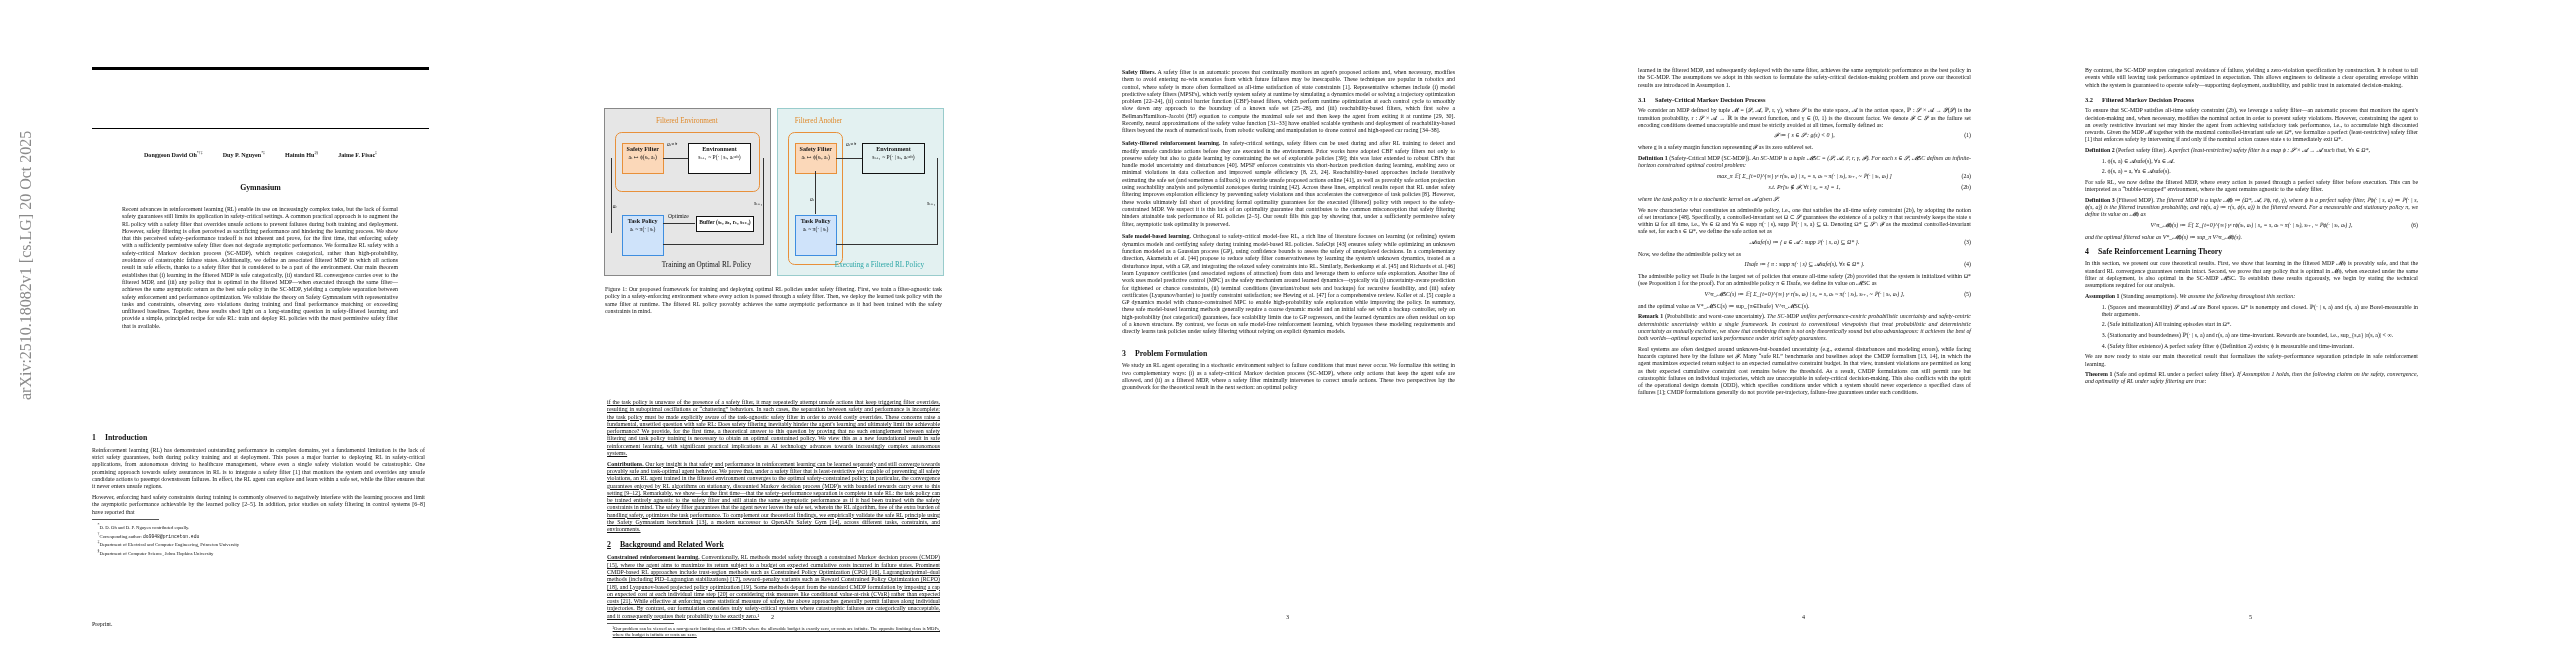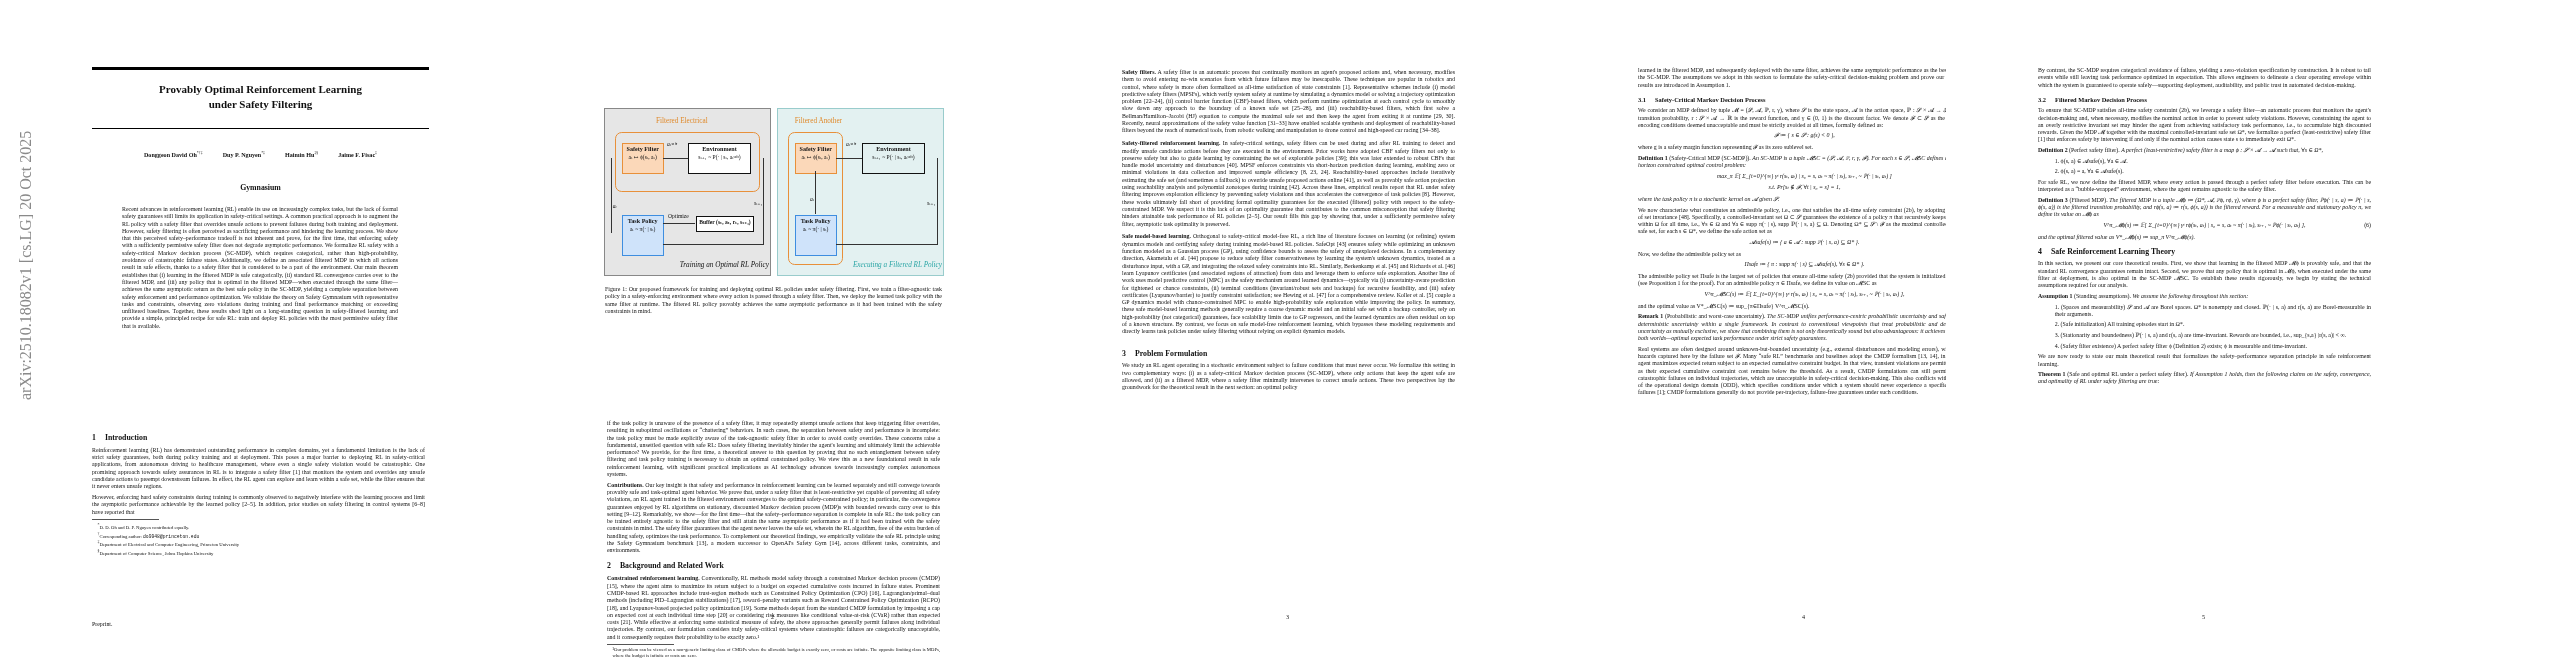--- a/index.html
+++ b/index.html
@@ -35,38 +35,34 @@
   .panel.left { left:0; background:#e6e6e6; }
   .panel.right { left:173px; background:#e3f1f1; border-color:#9cc; }
   .pnl-title { position:absolute; top:7.8px; font-size:7.2px; color:#e08a2b; }
   .orange-frame { position:absolute; border:1.1px solid #e8903a; border-radius:6.7px; }
   .box { position:absolute; border:1.1px solid #111; font-size:5.6px; text-align:center; line-height:7.8px; padding-top:2.2px; }
   .box.sf { background:#fbd8b9; border-color:#e8903a; }
   .box.tp { background:#cfe3fa; border-color:#3e8ee0; }
   .box.env { background:#fff; }
   .panel.right .box.env { background:#e3f1f1; }
   .box .t { font-weight:bold; font-size:6.1px; }
-  .pnl-caption { position:absolute; bottom:5.6px; right:1px; font-style:italic; font-size:7.2px; }
+  .pnl-caption { position:absolute; bottom:5.6px; right:19px; font-size:7.2px; }
   .arrow-h { position:absolute; height:0.8px; background:#333; }
   .arrow-v { position:absolute; width:0.8px; background:#333; }
   .lbl { position:absolute; font-size:5.6px; font-style:italic; }
   .figcap { position:absolute; left:90px; top:286px; width:337px; font-size:5.9px; line-height:7.3px; text-align:justify; }
 </style>
 </head>
 <body>
 
 <div class="page" style="left:0;">
   <div class="arxiv">
       <span>arXiv:2510.18082v1  [cs.LG]  20 Oct 2025</span>
     </div>
   <div class="toprule"></div>
-  <div class="title">
-    <div>Provably Optimal Reinforcement Learning</div>
-    <div>under Safety Filtering</div>
-  </div>
   <div class="botrule"></div>
   <div class="authors">
     <span><span>Donggeon David Oh</span><sup>*†‡</sup></span>
     <span><span>Duy P. Nguyen</span><sup>*‡</sup></span>
     <span><span>Haimin Hu</span><sup>‡§</sup></span>
     <span><span>Jaime F. Fisac</span><sup>‡</sup></span>
   </div>
   <div class="abs-h">Gymnasium</div>
   <div class="abstract">Recent advances in reinforcement learning (RL) enable its use on increasingly complex tasks, but the lack of formal safety guarantees still limits its application in safety-critical settings. A common practical approach is to augment the RL policy with a safety filter that overrides unsafe actions to prevent failures during both training and deployment. However, safety filtering is often perceived as sacrificing performance and hindering the learning process. We show that this perceived safety–performance tradeoff is not inherent and prove, for the first time, that enforcing safety with a sufficiently permissive safety filter does not degrade asymptotic performance. We formalize RL safety with a safety-critical Markov decision process (SC-MDP), which requires categorical, rather than high-probability, avoidance of catastrophic failure states. Additionally, we define an associated filtered MDP in which all actions result in safe effects, thanks to a safety filter that is considered to be a part of the environment. Our main theorem establishes that (i) learning in the filtered MDP is safe categorically, (ii) standard RL convergence carries over to the filtered MDP, and (iii) any policy that is optimal in the filtered MDP—when executed through the same filter—achieves the same asymptotic return as the best safe policy in the SC-MDP, yielding a complete separation between safety enforcement and performance optimization. We validate the theory on Safety Gymnasium with representative tasks and constraints, observing zero violations during training and final performance matching or exceeding unfiltered baselines. Together, these results shed light on a long-standing question in safety-filtered learning and provide a simple, principled recipe for safe RL: train and deploy RL policies with the most permissive safety filter that is available.</div>
 
@@ -80,21 +76,21 @@
     <div class="fn"><sup>‡</sup><span>Department of Electrical and Computer Engineering, Princeton University</span></div>
     <div class="fn"><sup>§</sup><span>Department of Computer Science, Johns Hopkins University</span></div>
   </div>
   <div class="preprint">Preprint.</div>
 </div>
 
 <div class="page" style="left:515px;">
   <div class="figure">
 
     <div class="panel left">
-      <div class="pnl-title" style="left:51px;">Filtered Electrical</div>
+      <div class="pnl-title" style="left:51px;">Filtered Environment</div>
       <div class="orange-frame" style="left:10px; top:23px; width:143px; height:58px;"></div>
       <div class="box sf" style="left:16.7px; top:34px; width:40px; height:27px;">
         <div class="t">Safety Filter</div>
         <div>aₜ ↦ ϕ(sₜ, aₜ)</div>
       </div>
       <div class="lbl" style="left:62px; top:32px;">aₜˢᵃᶠᵉ</div>
       <div class="arrow-h" style="left:58px; top:49px; width:24.5px;"></div>
       <div class="box env" style="left:83px; top:34px; width:61px; height:27px;">
         <div class="t">Environment</div>
         <div>sₜ₊₁ ~ P(· | sₜ, aₜˢᵃᶠᵉ)</div>
@@ -134,21 +130,21 @@
         <div class="t">Task Policy</div>
         <div>aₜ ~ π(· | sₜ)</div>
       </div>
       <div class="arrow-h" style="left:58px; top:135px; width:101px;"></div>
       <div class="arrow-v" style="left:159px; top:49px; height:87px;"></div>
       <div class="pnl-caption" style="color:#2aa5a5;margin-left:28px;">Executing a Filtered RL Policy</div>
     </div>
   </div>
   <div class="figcap">Figure 1: Our proposed framework for training and deploying optimal RL policies under safety filtering. First, we train a filter-agnostic task policy in a safety-enforcing environment where every action is passed through a safety filter. Then, we deploy the learned task policy with the same filter at runtime. The filtered RL policy provably achieves the same asymptotic performance as it had been trained with the safety constraints in mind.</div>
 
-  <div class="col" style="top:420px;">
+  <div class="col" style="top:399px;text-decoration:underline;">
     <p>if the task policy is unaware of the presence of a safety filter, it may repeatedly attempt unsafe actions that keep triggering filter overrides, resulting in suboptimal oscillations or “chattering” behaviors. In such cases, the separation between safety and performance is incomplete: the task policy must be made explicitly aware of the task-agnostic safety filter in order to avoid costly overrides. These concerns raise a fundamental, unsettled question with safe RL: Does safety filtering inevitably hinder the agent's learning and ultimately limit the achievable performance? We provide, for the first time, a theoretical answer to this question by proving that no such entanglement between safety filtering and task policy training is necessary to obtain an optimal constrained policy. We view this as a new foundational result in safe reinforcement learning, with significant practical implications as AI technology advances towards increasingly complex autonomous systems.</p>
     <p><b>Contributions.</b> <span>Our key insight is that safety and performance in reinforcement learning can be learned separately and still converge towards provably safe and task-optimal agent behavior. We prove that, under a safety filter that is least-restrictive yet capable of preventing all safety violations, an RL agent trained in the filtered environment converges to the optimal safety-constrained policy; in particular, the convergence guarantees enjoyed by RL algorithms on stationary, discounted Markov decision process (MDP)s with bounded rewards carry over to this setting [9–12]. Remarkably, we show—for the first time—that the safety–performance separation is complete in safe RL: the task policy can be trained entirely agnostic to the safety filter and still attain the same asymptotic performance as if it had been trained with the safety constraints in mind. The safety filter guarantees that the agent never leaves the safe set, wherein the RL algorithm, free of the extra burden of handling safety, optimizes the task performance. To complement our theoretical findings, we empirically validate the safe RL principle using the Safety Gymnasium benchmark [13], a modern successor to OpenAI's Safety Gym [14], across different tasks, constraints, and environments.</span></p>
     <h2 style="margin-top:7.8px;"><span class="num">2</span><span>Background and Related Work</span></h2>
     <p><b>Constrained reinforcement learning.</b> <span>Conventionally, RL methods model safety through a constrained Markov decision process (CMDP) [15], where the agent aims to maximize its return subject to a budget on expected cumulative costs incurred in failure states. Prominent CMDP-based RL approaches include trust-region methods such as Constrained Policy Optimization (CPO) [16], Lagrangian/primal–dual methods (including PID–Lagrangian stabilizations) [17], reward–penalty variants such as Reward Constrained Policy Optimization (RCPO) [18], and Lyapunov-based projected policy optimization [19]. Some methods depart from the standard CMDP formulation by imposing a cap on expected cost at each individual time step [20] or considering risk measures like conditional value-at-risk (CVaR) rather than expected costs [21]. While effective at enforcing some statistical measure of safety, the above approaches generally permit failures along individual trajectories. By contrast, our formulation considers truly safety-critical systems where catastrophic failures are categorically unacceptable, and it consequently requires their probability to be exactly zero.¹</span></p>
     <div class="fnrule"></div>
     <div class="fn">¹Our problem can be viewed as a non-generic limiting class of CMDPs where the allowable budget is exactly zero, or costs are infinite. The opposite limiting class is MDPs, where the budget is infinite or costs are zero.</div>
   </div>
   <div class="pgnum">2</div>
 </div>
 
@@ -180,21 +176,21 @@
     <div class="eq"><span>Πsafe ≔ { π :  supp π(· | s) ⊆ 𝓐safe(s), ∀s ∈ Ω* }.</span><span class="eqnum">(4)</span></div>
     <p>The admissible policy set Πsafe is the largest set of policies that ensure all-time safety (2b) provided that the system is initialized within Ω* (see Proposition 1 for the proof). For an admissible policy π ∈ Πsafe, we define its value on 𝓜SC as</p>
     <div class="eq"><span>V^π_𝓜SC(s) ≔ 𝔼[ Σ_{t=0}^{∞} γᵗ r(sₜ, aₜ) | s₀ = s, aₜ ~ π(· | sₜ), sₜ₊₁ ~ ℙ(· | sₜ, aₜ) ],</span><span class="eqnum">(5)</span></div>
     <p>and the optimal value as V*_𝓜SC(s) ≔ sup_{π∈Πsafe} V^π_𝓜SC(s).</p>
     <p><b>Remark 1</b> <span>(Probabilistic and worst-case uncertainty).</span> <i>The SC-MDP unifies performance-centric probabilistic uncertainty and safety-centric deterministic uncertainty within a single framework. In contrast to conventional viewpoints that treat probabilistic and deterministic uncertainty as mutually exclusive, we show that combining them is not only theoretically sound but also advantageous: it achieves the best of both worlds—optimal expected task performance under strict safety guarantees.</i></p>
     <p>Real systems are often designed around unknown-but-bounded uncertainty (e.g., external disturbances and modeling errors), while facing hazards captured here by the failure set 𝓕. Many “safe RL” benchmarks and baselines adopt the CMDP formalism [13, 14], in which the agent maximizes expected return subject to an expected cumulative constraint budget. In that view, transient violations are permitted as long as their expected cumulative constraint cost remains below the threshold. As a result, CMDP formulations can still permit rare but catastrophic failures on individual trajectories, which are unacceptable in safety-critical decision-making. This also conflicts with the spirit of the operational design domain (ODD), which specifies conditions under which a system should never experience a specified class of failures [1]; CMDP formulations generally do not provide per-trajectory, failure-free guarantees under such conditions.</p>
   </div>
   <div class="pgnum">4</div>
 </div>
 
-<div class="page" style="left:1946px;">
+<div class="page" style="left:1993px;">
   <div class="col" style="top:67px;">
     <p>By contrast, the SC-MDP requires categorical avoidance of failure, yielding a zero-violation specification by construction. It is robust to tail events while still leaving task performance optimized in expectation. This allows engineers to delineate a clear operating envelope within which the system is guaranteed to operate safely—supporting deployment, auditability, and public trust in automated decision-making.</p>
     <h3 style="margin-top:6.7px;"><span class="num">3.2</span><span>Filtered Markov Decision Process</span></h3>
     <p>To ensure that SC-MDP satisfies all-time safety constraint (2b), we leverage a safety filter—an automatic process that monitors the agent's decision-making and, when necessary, modifies the nominal action in order to prevent safety violations. However, constraining the agent to an overly restrictive invariant set may hinder the agent from achieving satisfactory task performance, i.e., to accumulate high discounted rewards. Given the MDP 𝓜 together with the maximal controlled-invariant safe set Ω*, we formalize a perfect (least-restrictive) safety filter [1] that enforces safety by intervening if and only if the nominal action causes state s to immediately exit Ω*.</p>
     <p><b>Definition 2</b> <span>(Perfect safety filter).</span> <i>A perfect (least-restrictive) safety filter is a map ϕ : 𝓢 × 𝓐 → 𝓐 such that, ∀s ∈ Ω*,</i></p>
     <div style="padding-left:16.7px;">
       <p>1.  ϕ(s, a) ∈ 𝓐safe(s), ∀a ∈ 𝓐.</p>
       <p>2.  ϕ(s, a) = a, ∀a ∈ 𝓐safe(s).</p>
     </div>
     <p>For safe RL, we now define the filtered MDP, where every action is passed through a perfect safety filter before execution. This can be interpreted as a “bubble-wrapped” environment, where the agent remains agnostic to the safety filter.</p>

